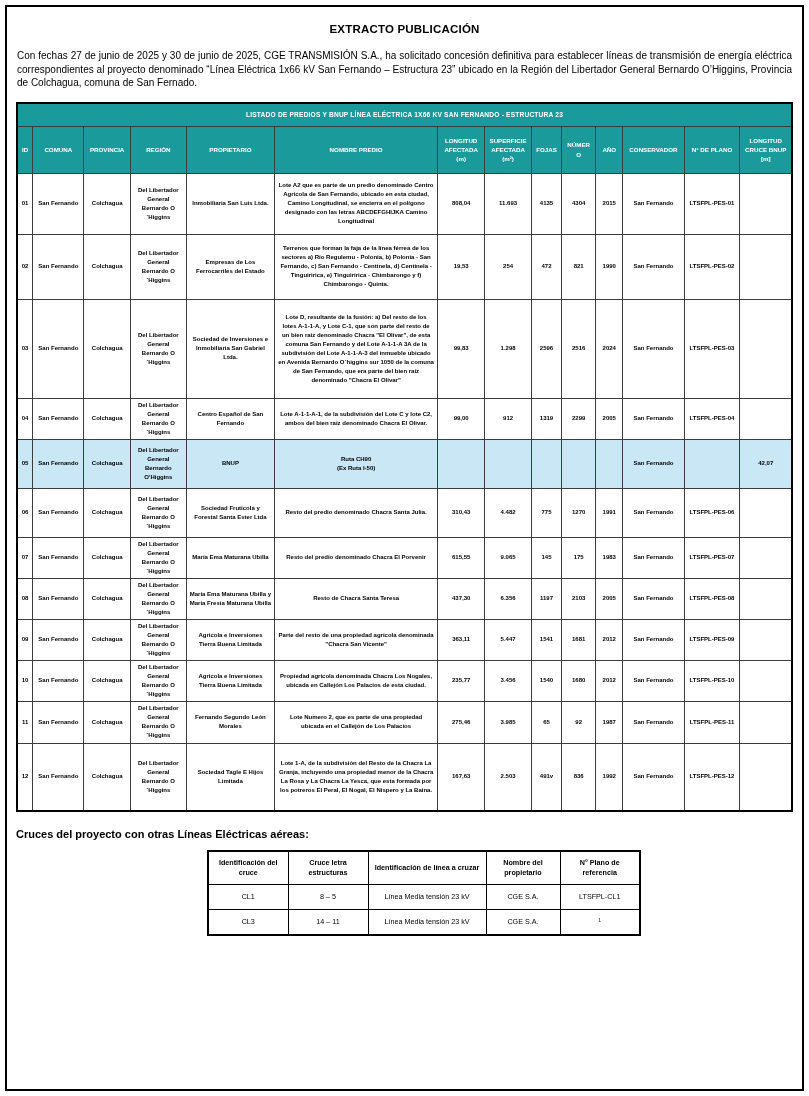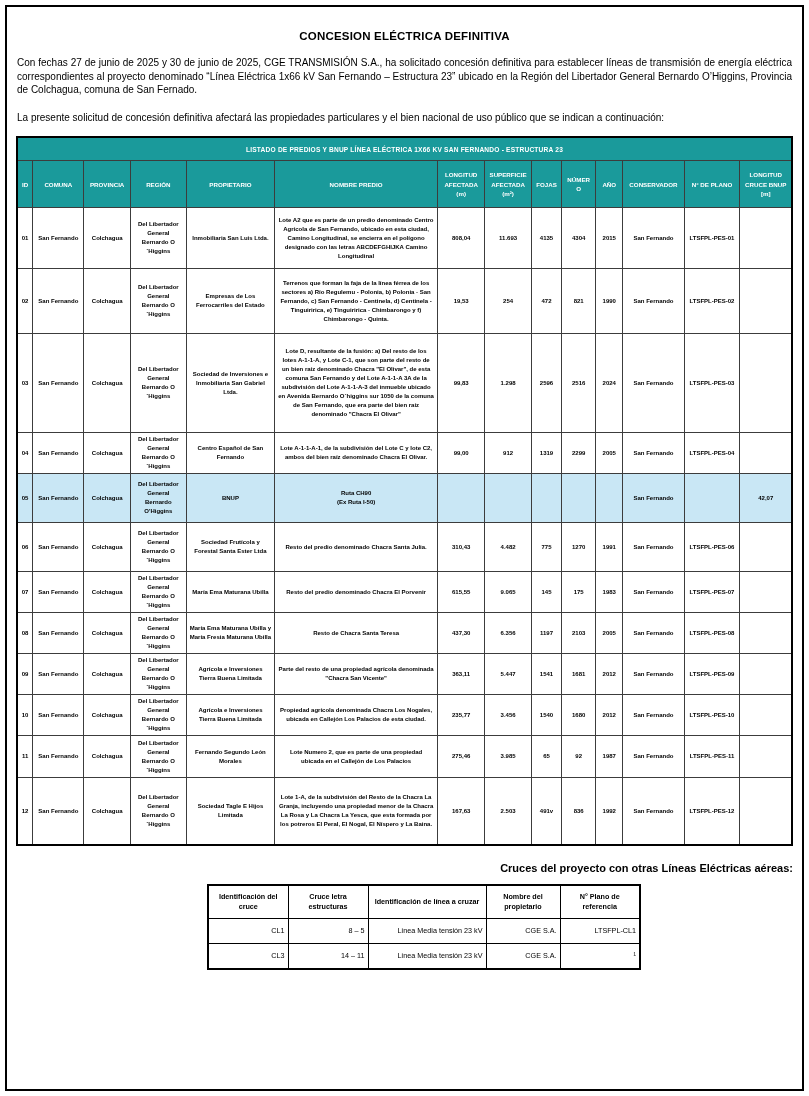--- a/index.html
+++ b/index.html
@@ -44,42 +44,41 @@
   #predios tbody tr:nth-child(4) td{height:32px;}
   #predios tbody tr:nth-child(5) td{height:44px;}
   #predios tbody tr:nth-child(6) td{height:44px;}
   #predios tbody tr:nth-child(7) td{height:24px;}
   #predios tbody tr:nth-child(8) td{height:25px;}
   #predios tbody tr:nth-child(9) td{height:25px;}
   #predios tbody tr:nth-child(10) td{height:25px;}
   #predios tbody tr:nth-child(11) td{height:37px;}
   #predios tbody tr:nth-child(12) td{height:62px;}
   
-  h3{font-size:11px;text-align:right;font-weight:bold;margin:16px 0 0;}
+  h3{font-size:11px;text-align:left;font-weight:bold;margin:16px 0 0;}
   #cruces{
     border-collapse:collapse;table-layout:fixed;width:432px;
     margin:10px 0 0 191px;border:2px solid #000;
   }
   #cruces th,#cruces td{
     border:1.5px solid #000;text-align:center;vertical-align:middle;
     padding:2px 3px;word-wrap:break-word;
   }
   #cruces th{font-size:7.2px;font-weight:bold;height:28px;line-height:1.4;}
-  #cruces td{font-size:7.2px;font-weight:normal;height:20px;line-height:1.4;text-align:right;}
+  #cruces td{font-size:7.2px;font-weight:normal;height:20px;line-height:1.4;}
 </style>
 </head>
 <body>
 
 <div class="page">
   <div class="frame">
 
-    <h2>CONCESION ELÉCTRICA DEFINITIVA</h2>
+    <h1>EXTRACTO PUBLICACIÓN</h1>
 
     <p class="body-text">Con fechas 27 de junio de 2025 y 30 de junio de 2025, CGE TRANSMISIÓN S.A., ha solicitado concesión definitiva para establecer líneas de transmisión de energía eléctrica correspondientes al proyecto denominado “Línea Eléctrica 1x66 kV San Fernando – Estructura 23” ubicado en la Región del Libertador General Bernardo O’Higgins, Provincia de Colchagua, comuna de San Fernado.</p>
-    <p class="body-text">La presente solicitud de concesión definitiva afectará las propiedades particulares y el bien nacional de uso público que se indican a continuación:</p>
 
     <table id="predios">
       <colgroup>
         <col style="width:2.03%">
           <col style="width:6.6%">
           <col style="width:6.0%">
         <col style="width:7.2%">
           <col style="width:11.4%">
           <col style="width:21.0%">
         <col style="width:6.1%">

